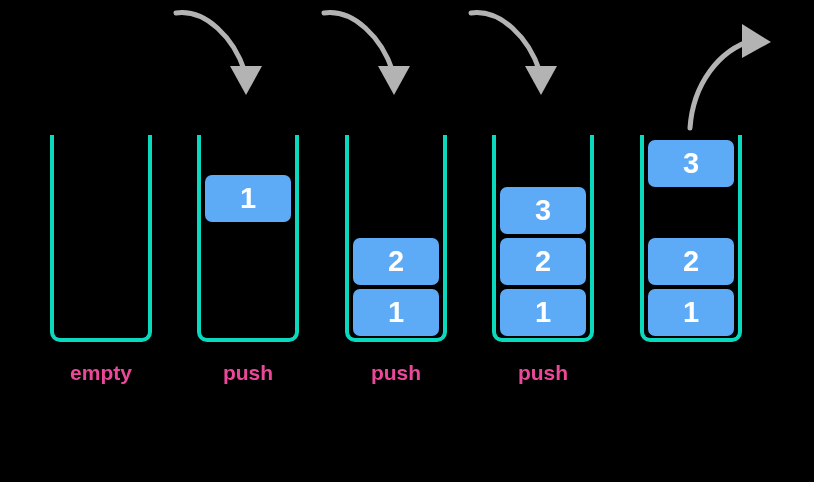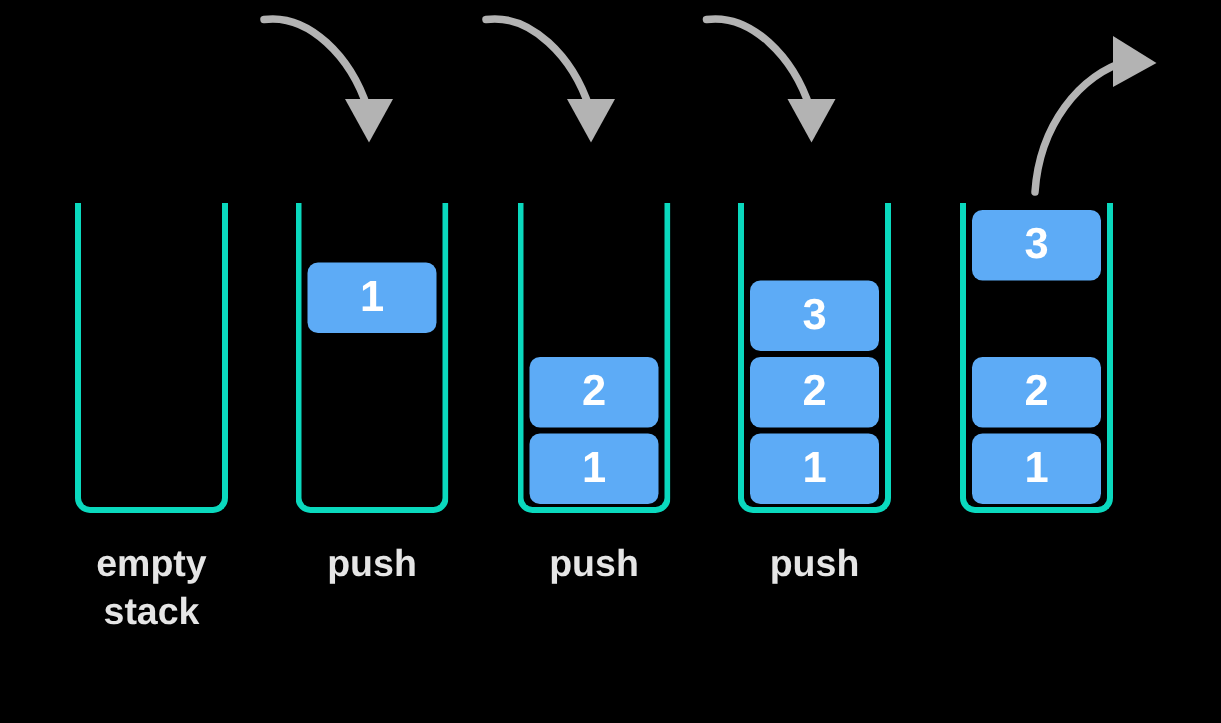--- a/index.html
+++ b/index.html
@@ -60,38 +60,37 @@
     height: 200px;
     overflow: visible;
     pointer-events: none;
   }
   .caption {
     position: absolute;
     left: 0;
     top: 360px;
     width: 160px;
     text-align: center;
-    color: #e5e5e5;
-    font-size: 25px;
+    color: #ec4899;
+    font-size: 21px;
     font-weight: bold;
     line-height: 1.28;
     font-family: "Liberation Sans", sans-serif;
   }
   .caption .cap-line { display: block; }
 </style>
 </head>
 <body>
 
 <div id="canvas">
 
   <div class="stack-column" style="left:21px;">
     <div class="stack-well"></div>
     <div class="caption">
       <span class="cap-line">empty</span>
-      <span class="cap-line">stack</span>
     </div>
   </div>
 
   <div class="stack-column" style="left:168px;">
     <svg class="arrow-svg" viewBox="0 0 160 200">
       <path d="M 8 13 C 38 9 66 38 77 72" fill="none" stroke="#b3b3b3" stroke-width="5" stroke-linecap="round"></path>
       <path d="M 62 66 L 94 66 L 78 95 Z" fill="#b3b3b3"></path>
     </svg>
     <div class="stack-well"></div>
     <div class="box" style="top:175px;">1</div>

